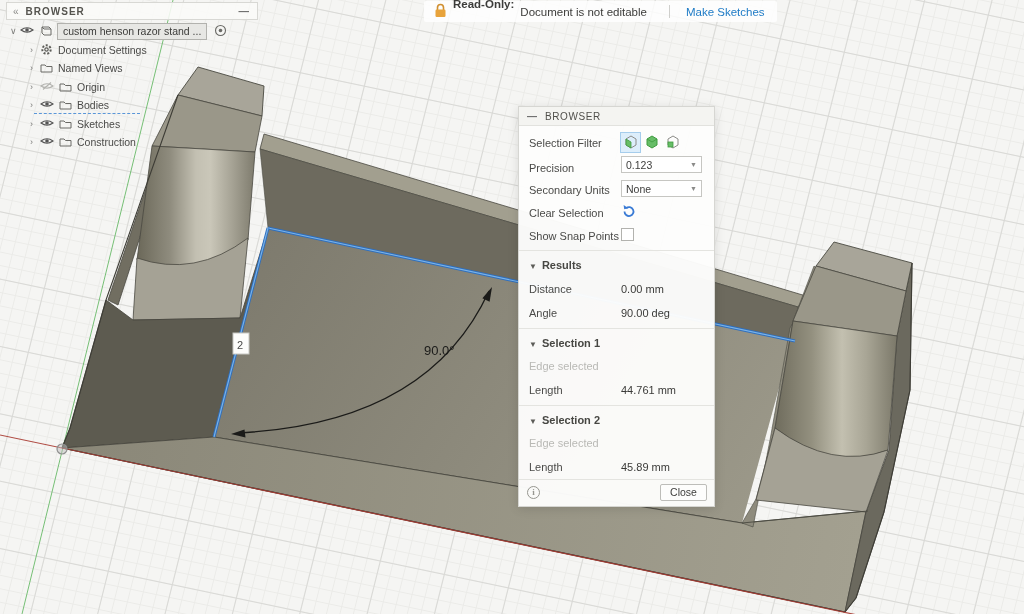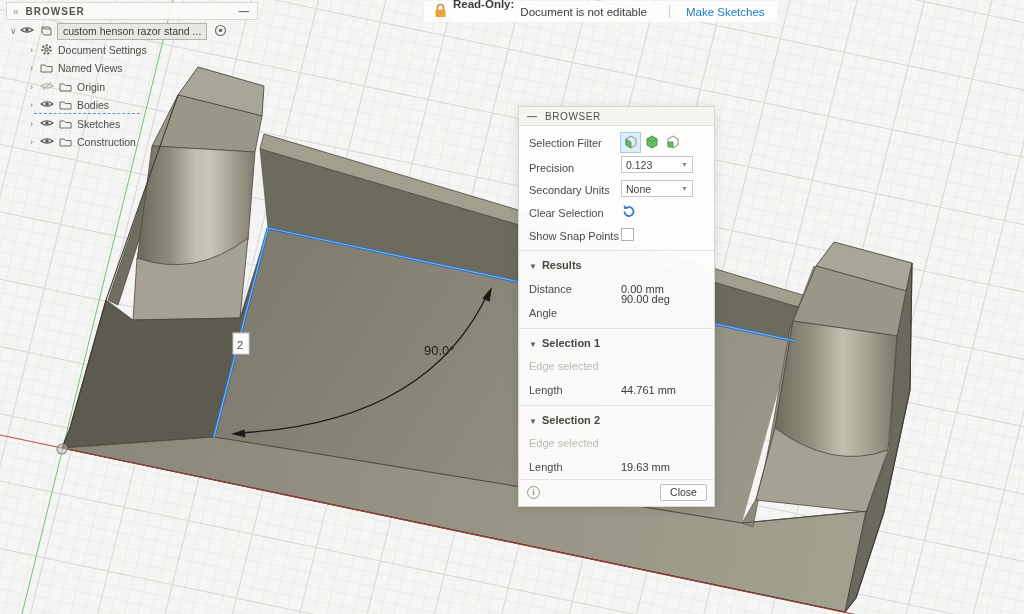--- a/index.html
+++ b/index.html
@@ -44,21 +44,21 @@
   
   #measure { position:absolute; left:518px; top:106px; width:197px; height:401px; z-index:6;
     background:rgba(253,253,252,.97); border:1px solid #d6d6d2; box-shadow:0 2px 10px rgba(0,0,0,.12);
     font-size:11px; color:#4a4a48; }
   .mhead { position:absolute; left:0; top:0; right:0; height:19px; background:#f4f4f1; border-bottom:1px solid #e2e2de;
     display:flex; align-items:center; }
   .mhead .min { color:#6e6e6c; margin:0 8px; font-weight:bold; font-size:10px; }
   .mhead .mtitle { font-size:10px; letter-spacing:.6px; color:#504f4b; }
   .mrow-label { position:absolute; left:10px; }
   .mctl { position:absolute; left:102px; }
-  .msel { width:72px; height:17px; background:#fff; border:1px solid #c6c6c2; display:flex; align-items:center;
+  .msel { width:81px; height:17px; background:#fff; border:1px solid #c6c6c2; display:flex; align-items:center;
     padding:0 4px; font-size:10.5px; color:#3e3e3c; }
   .msel .caret { margin-left:auto; font-size:7px; color:#8a8a88; }
   .mdiv { position:absolute; left:0; right:0; height:1px; background:#e4e4e0; }
   .msect { position:absolute; left:10px; font-weight:bold; color:#474743; }
   .msect .tri { font-size:8px; color:#5c5c58; margin-right:5px; font-weight:normal; }
   .gray { color:#b9b9b5; }
   .mval { position:absolute; left:102px; color:#3a3a38; }
   .checkbox { width:13px; height:13px; border:1px solid #b2b2ae; background:#fff; }
   .filtericon { display:inline-block; width:19px; height:19px; text-align:center; padding-top:1px; }
   .filtericon.sel { background:#ddeefb; outline:1px solid #a6cdec; }
@@ -340,35 +340,35 @@
 
     <span class="mrow-label" style="top:123px">Show Snap Points</span>
     <span class="mctl checkbox" style="top:121px"></span>
 
     <div class="mdiv" style="top:143px"></div>
 
     <span class="msect" style="top:152px"><span class="tri">▼</span><span>Results</span></span>
     <span class="mrow-label" style="top:176px">Distance</span>
     <span class="mval" style="top:176px">0.00 mm</span>
     <span class="mrow-label" style="top:200px">Angle</span>
-    <span class="mval" style="top:186px">90.00 deg</span>
+    <span class="mval" style="top:200px">90.00 deg</span>
 
     <div class="mdiv" style="top:221px"></div>
 
     <span class="msect" style="top:230px"><span class="tri">▼</span><span>Selection 1</span></span>
     <span class="mrow-label gray" style="top:253px">Edge selected</span>
     <span class="mrow-label" style="top:277px">Length</span>
     <span class="mval" style="top:277px">44.761 mm</span>
 
     <div class="mdiv" style="top:298px"></div>
 
     <span class="msect" style="top:307px"><span class="tri">▼</span><span>Selection 2</span></span>
     <span class="mrow-label gray" style="top:330px">Edge selected</span>
     <span class="mrow-label" style="top:354px">Length</span>
-    <span class="mval" style="top:354px">19.63 mm</span>
+    <span class="mval" style="top:354px">45.89 mm</span>
 
     <div class="mdiv" style="top:372px"></div>
 
     <span class="infoicon">i</span>
     <div id="closebtn">Close</div>
   </div>
 
 </div>
 
 </body></html>

